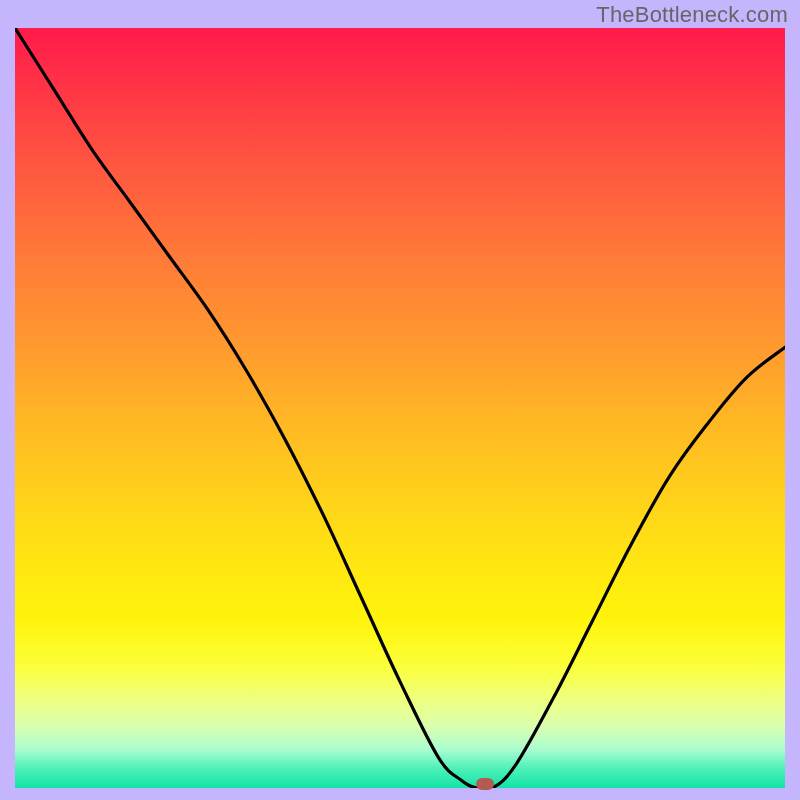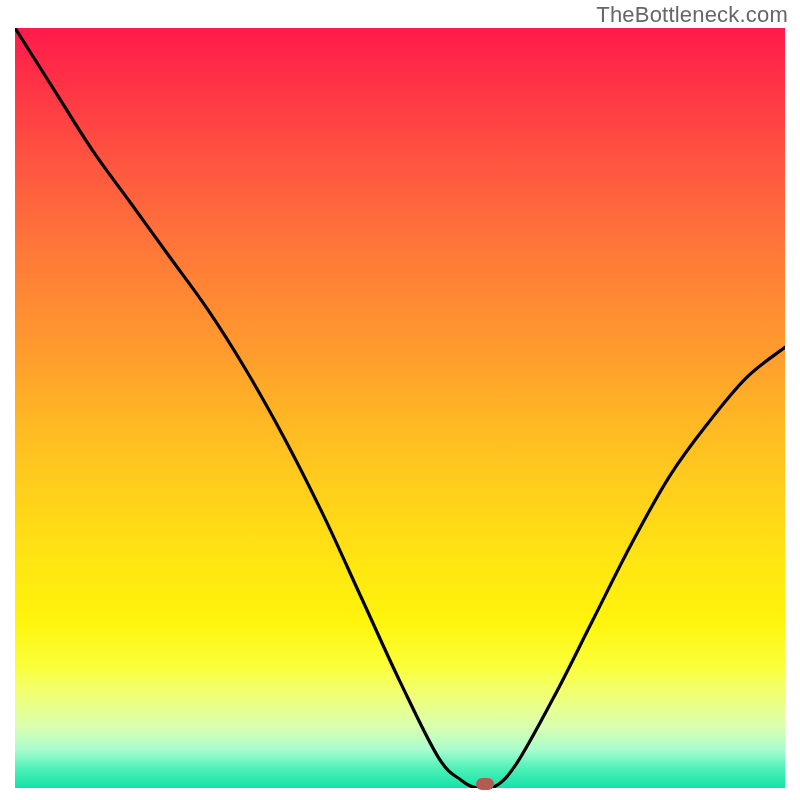--- a/index.html
+++ b/index.html
@@ -8,21 +8,21 @@
     width: 800px;
     height: 800px;
     background: #000;
     overflow: hidden;
     font-family: Arial, Helvetica, sans-serif;
   }
   .frame {
     position: relative;
     width: 800px;
     height: 800px;
-    background: #ffffff;
+    background: #c4b5fd;
   }
   .watermark {
     position: absolute;
     top: 2px;
     right: 12px;
     color: #666;
     font-size: 22px;
     font-weight: 500;
     letter-spacing: 0.2px;
     user-select: none;

